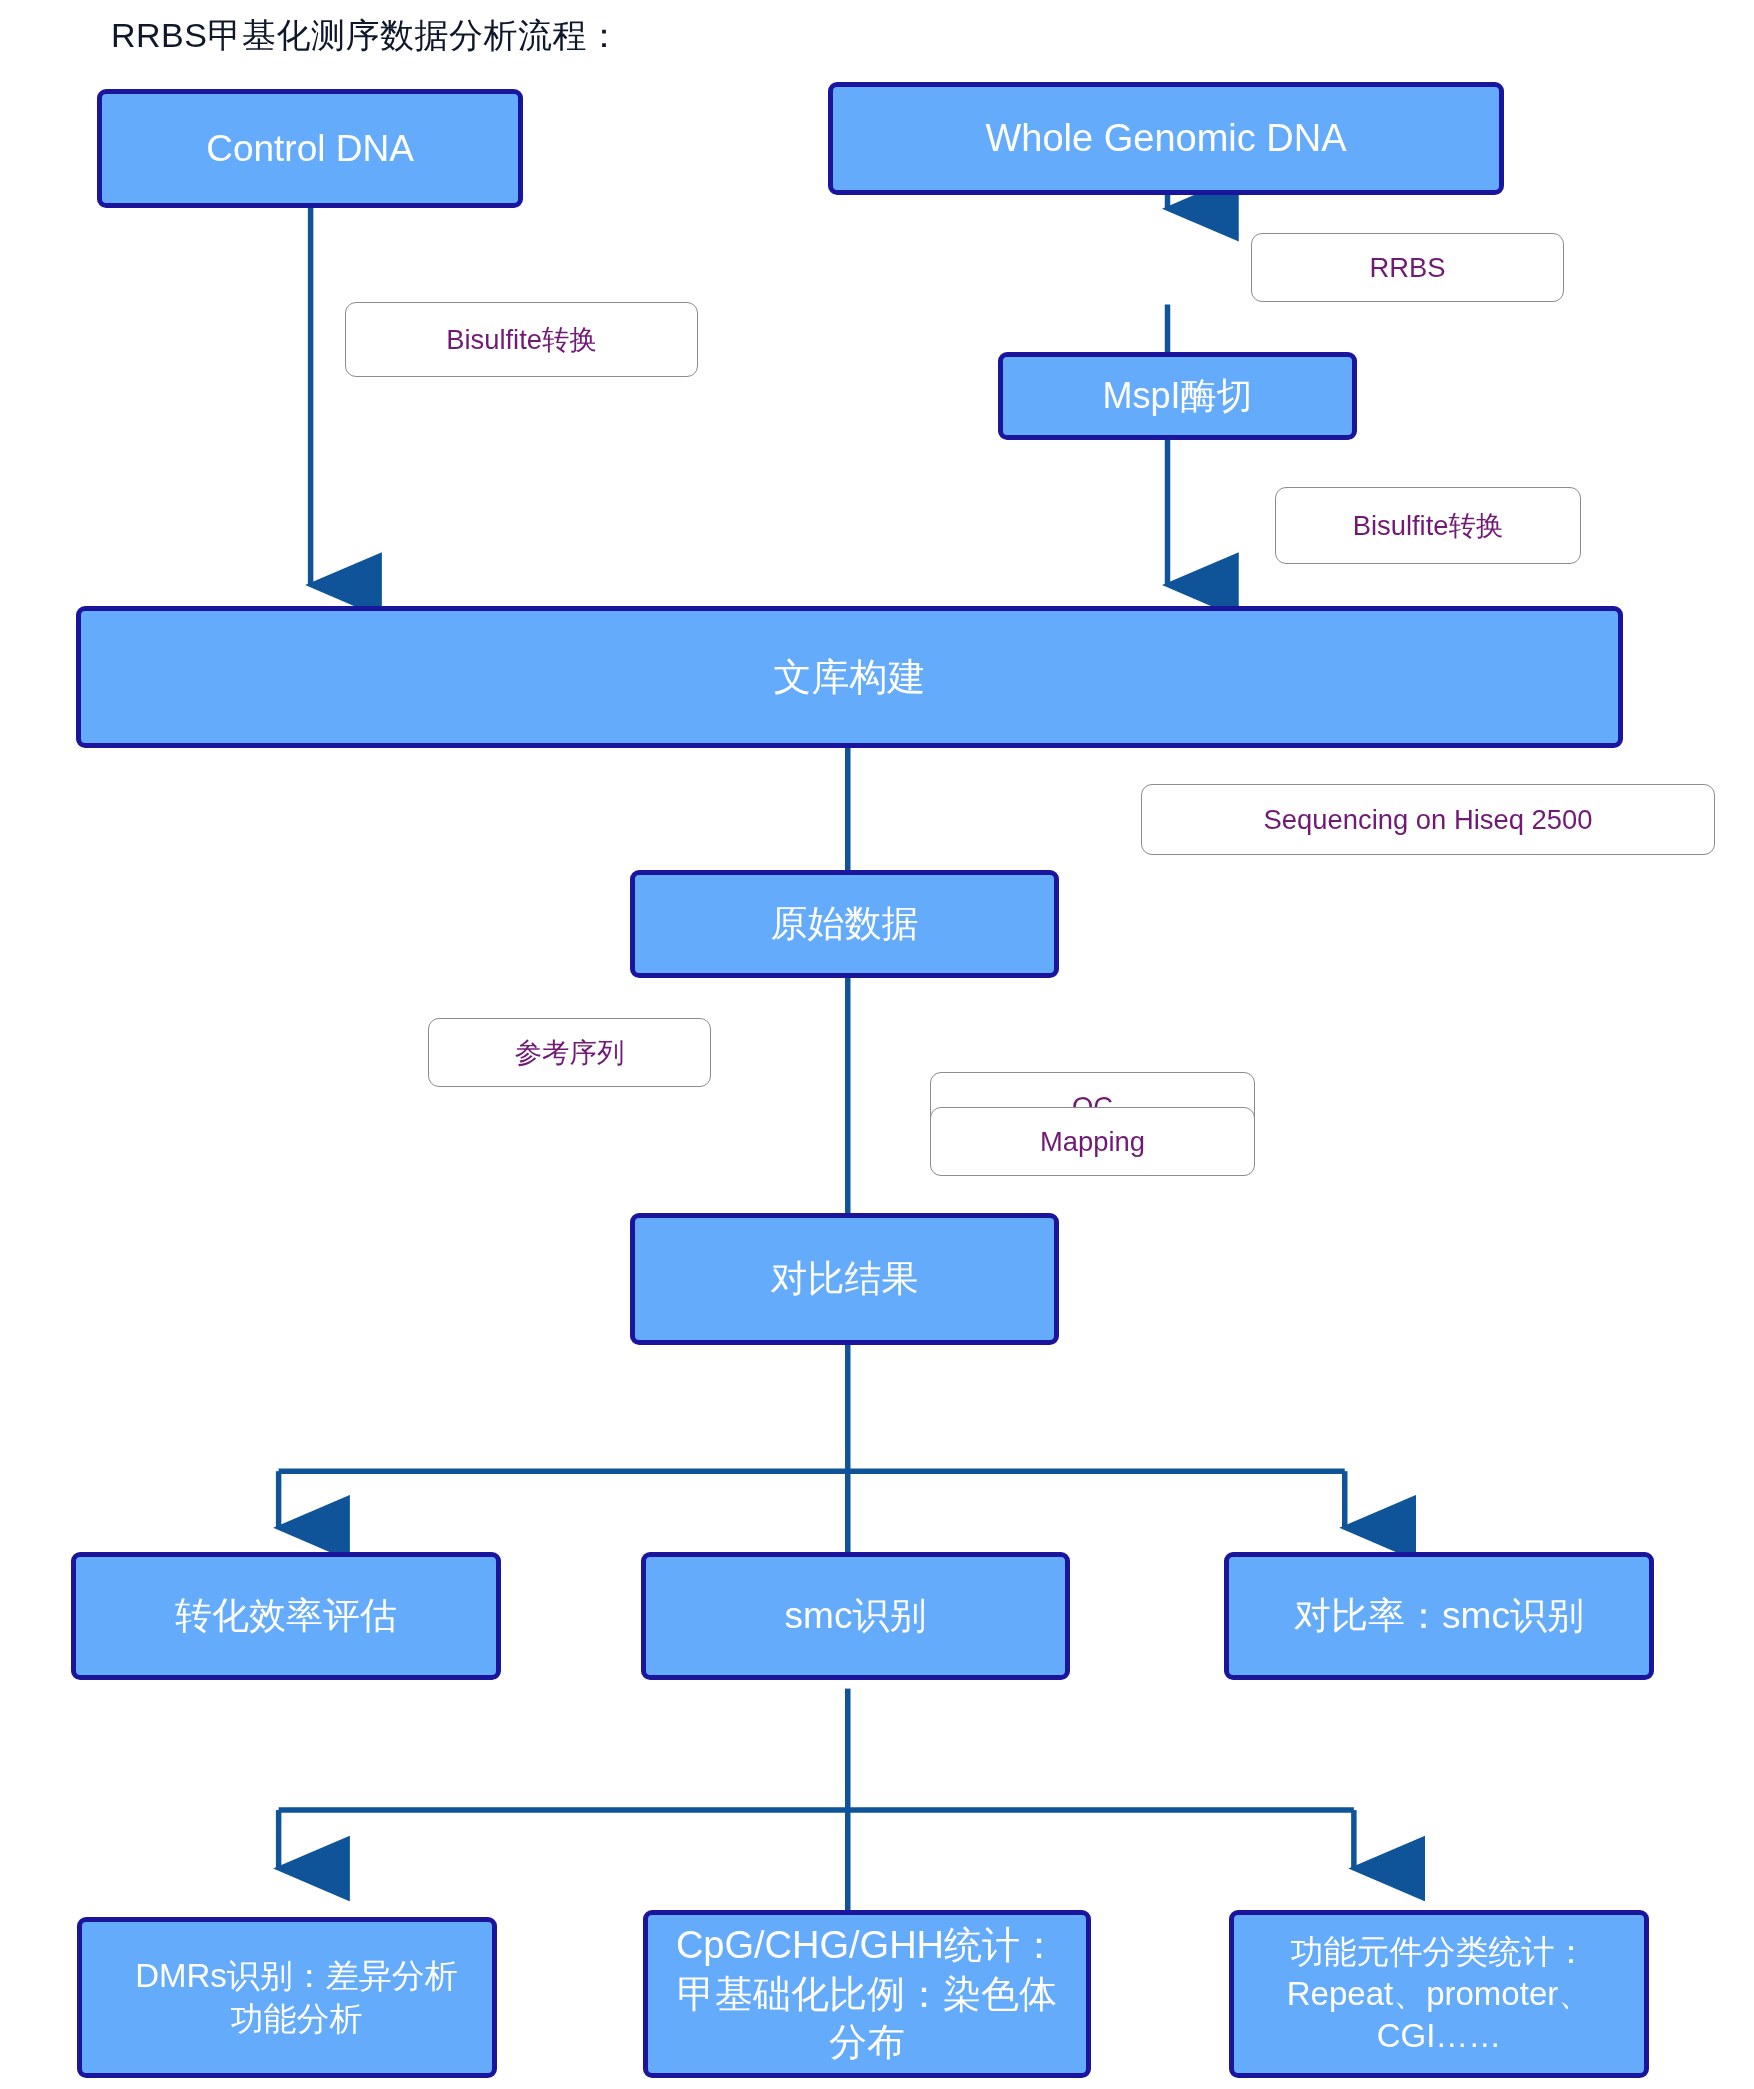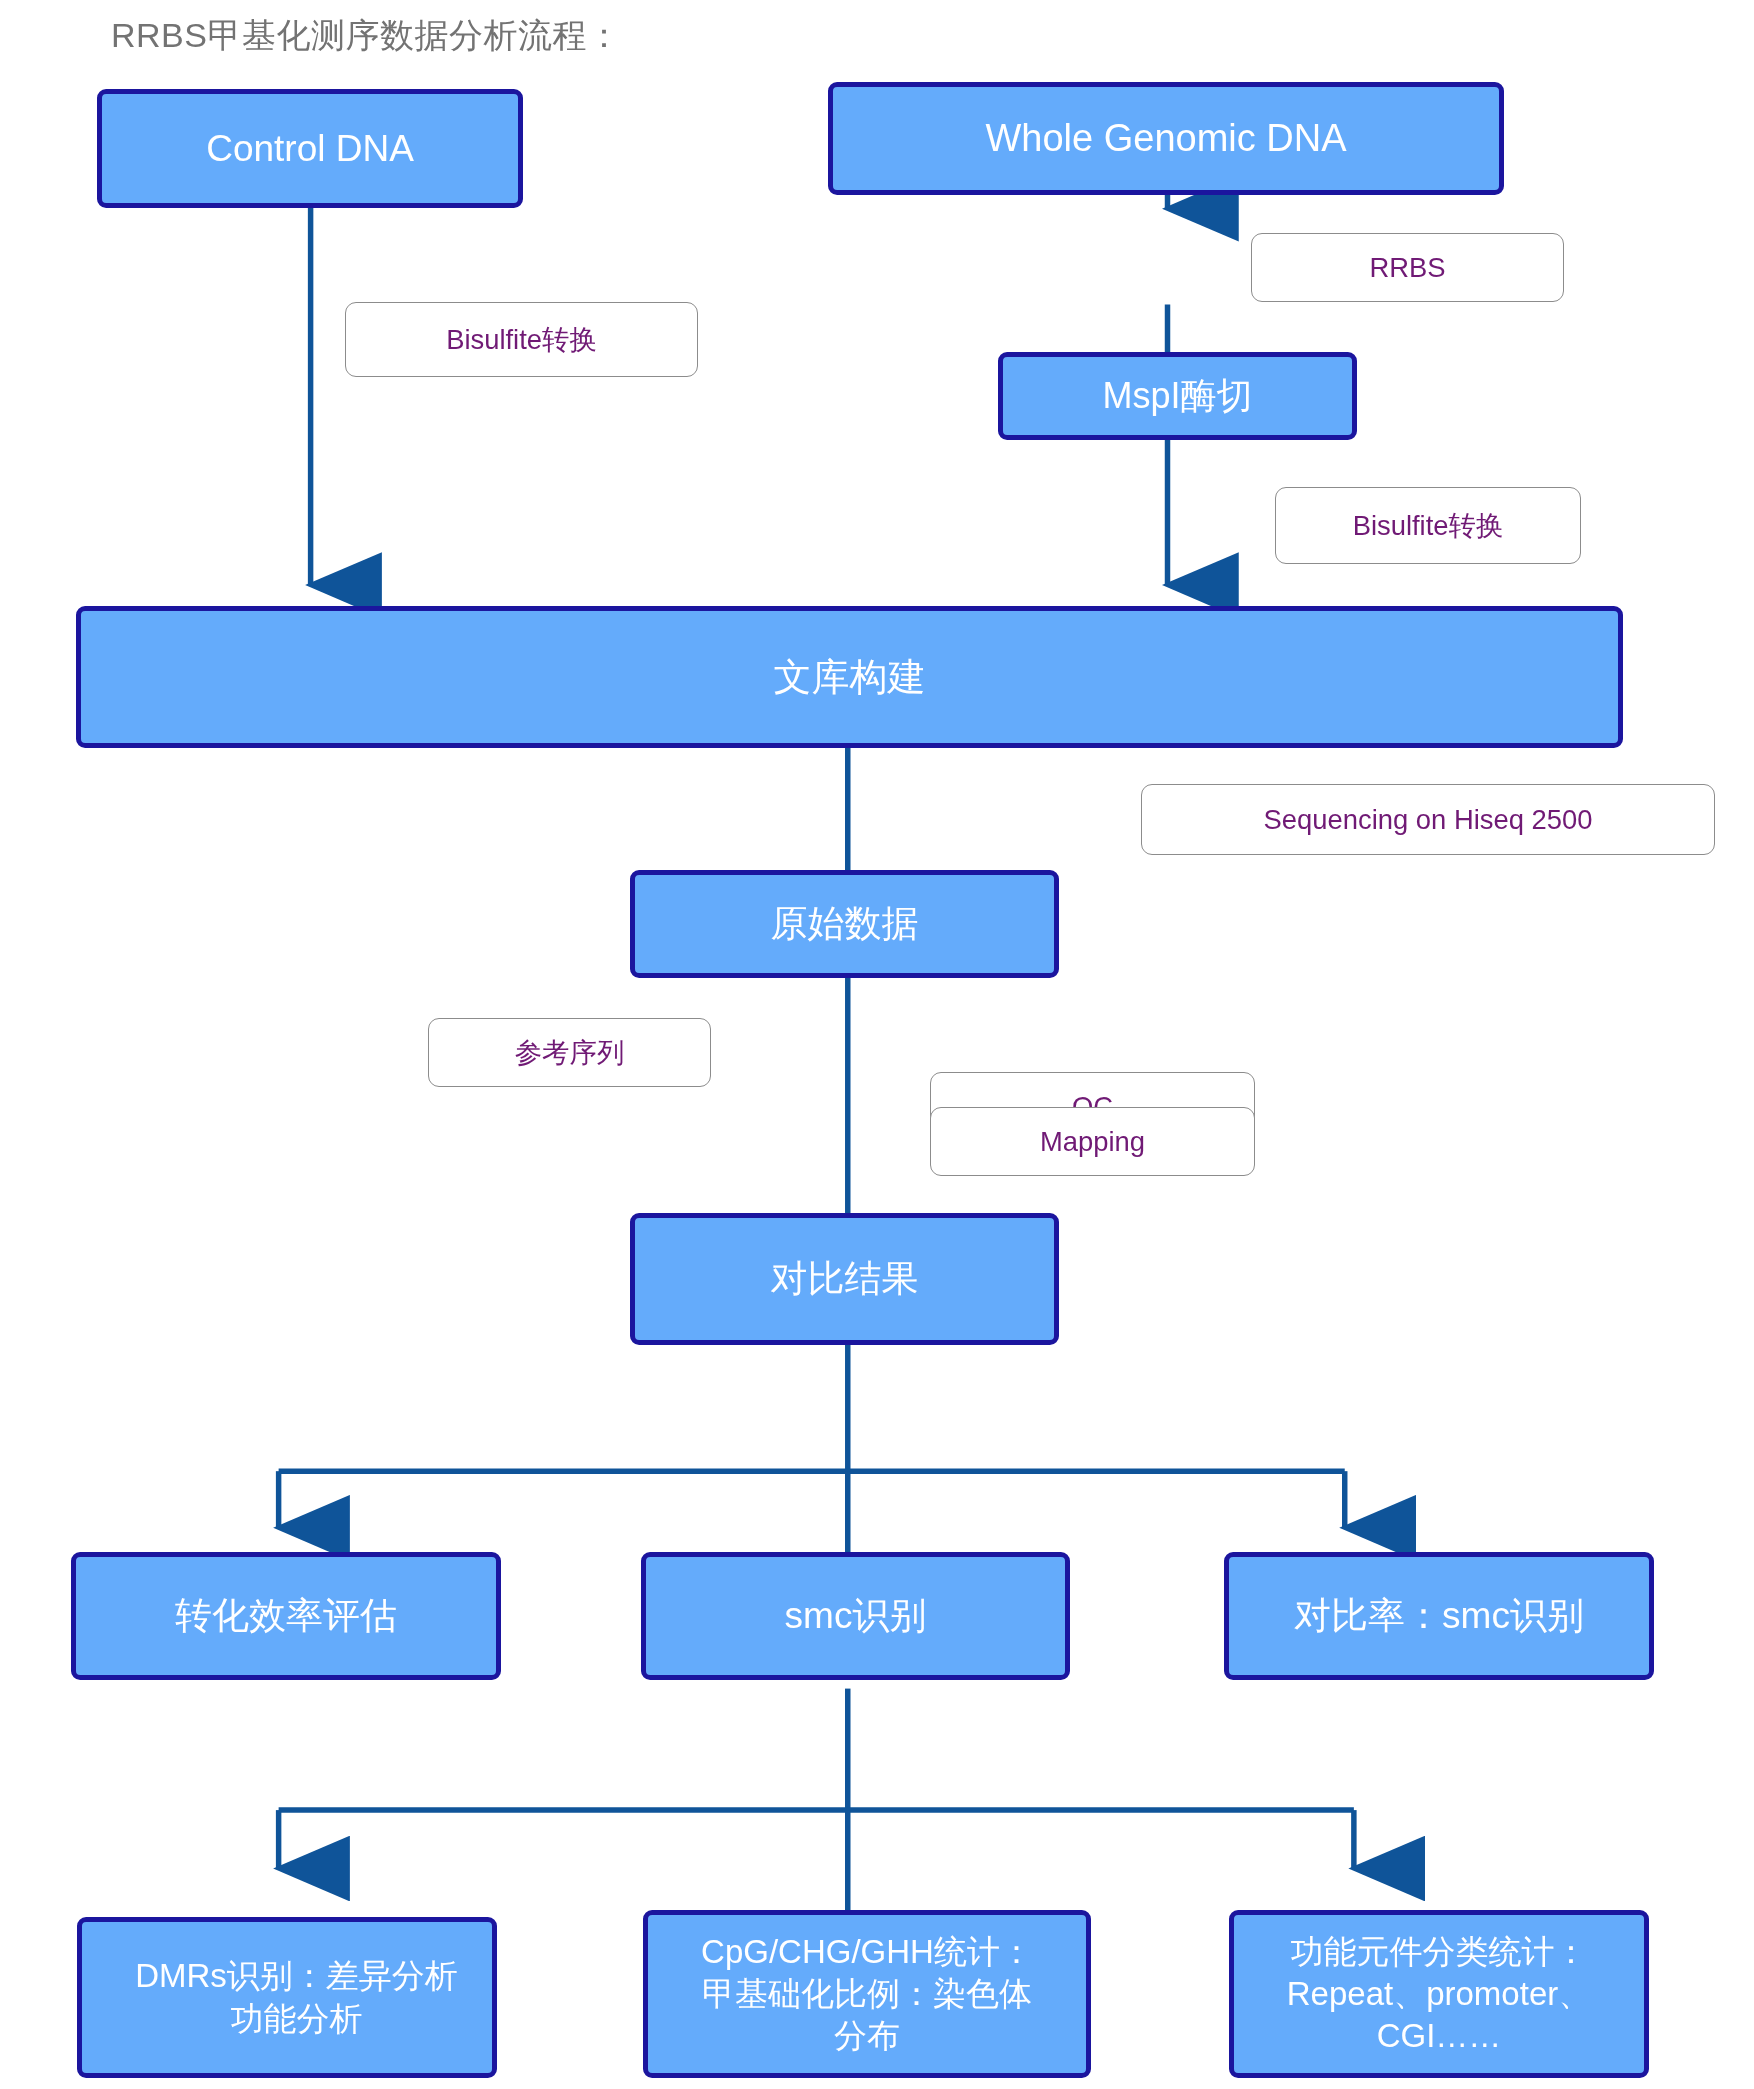--- a/index.html
+++ b/index.html
@@ -17,21 +17,21 @@
     background: #ffffff;
     overflow: hidden;
   }
 
   
   .title {
     position: absolute;
     left: 111px;
     top: 12.8px;
     font-size: 34px;
-    color: #737373;
+    color: #0f172a;
     letter-spacing: 0.5px;
     white-space: nowrap;
   }
 
   
   .pbox {
     position: absolute;
     box-sizing: border-box;
     background: #64ABFB;
     border: 5.5px solid #1B159E;
@@ -175,21 +175,21 @@
     <span class="txt">对比率：smc识别</span>
   </div>
 
   <div class="pbox" style="left:77px; top:1917px; width:420px; height:161px; font-size:33px;padding-left:28px;">
     <span class="txt">
       <span>DMRs识别：差异分析</span><br>
       <span>功能分析</span>
     </span>
   </div>
 
-  <div class="pbox" style="left:643px; top:1910px; width:448px; height:168px; font-size:33px;">
+  <div class="pbox" style="left:643px; top:1910px; width:448px; height:168px; font-size:38px;">
     <span class="txt">
       <span>CpG/CHG/GHH统计：</span><br>
       <span>甲基础化比例：染色体</span><br>
       <span>分布</span>
     </span>
   </div>
 
   <div class="pbox" style="left:1229px; top:1910px; width:420px; height:168px; font-size:33px;">
     <span class="txt">
       <span>功能元件分类统计：</span><br>

